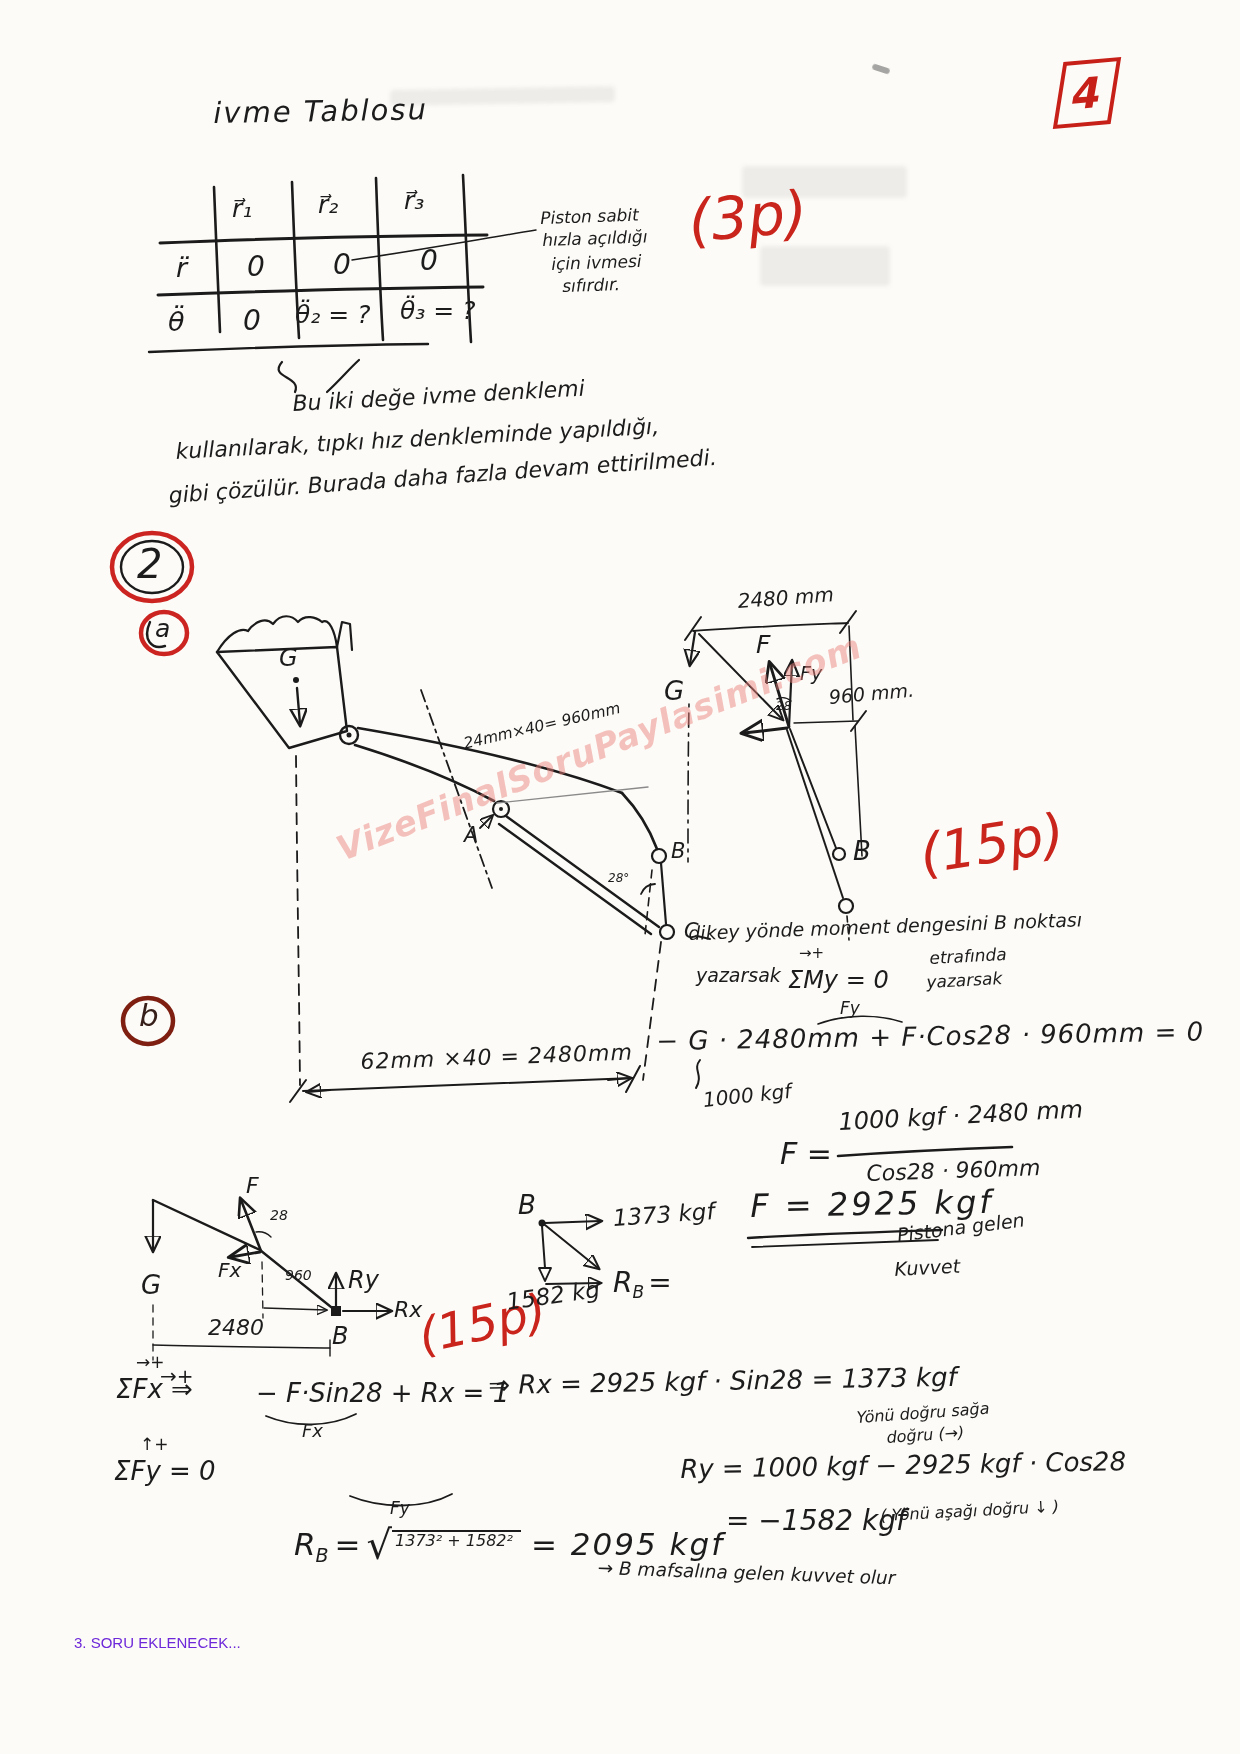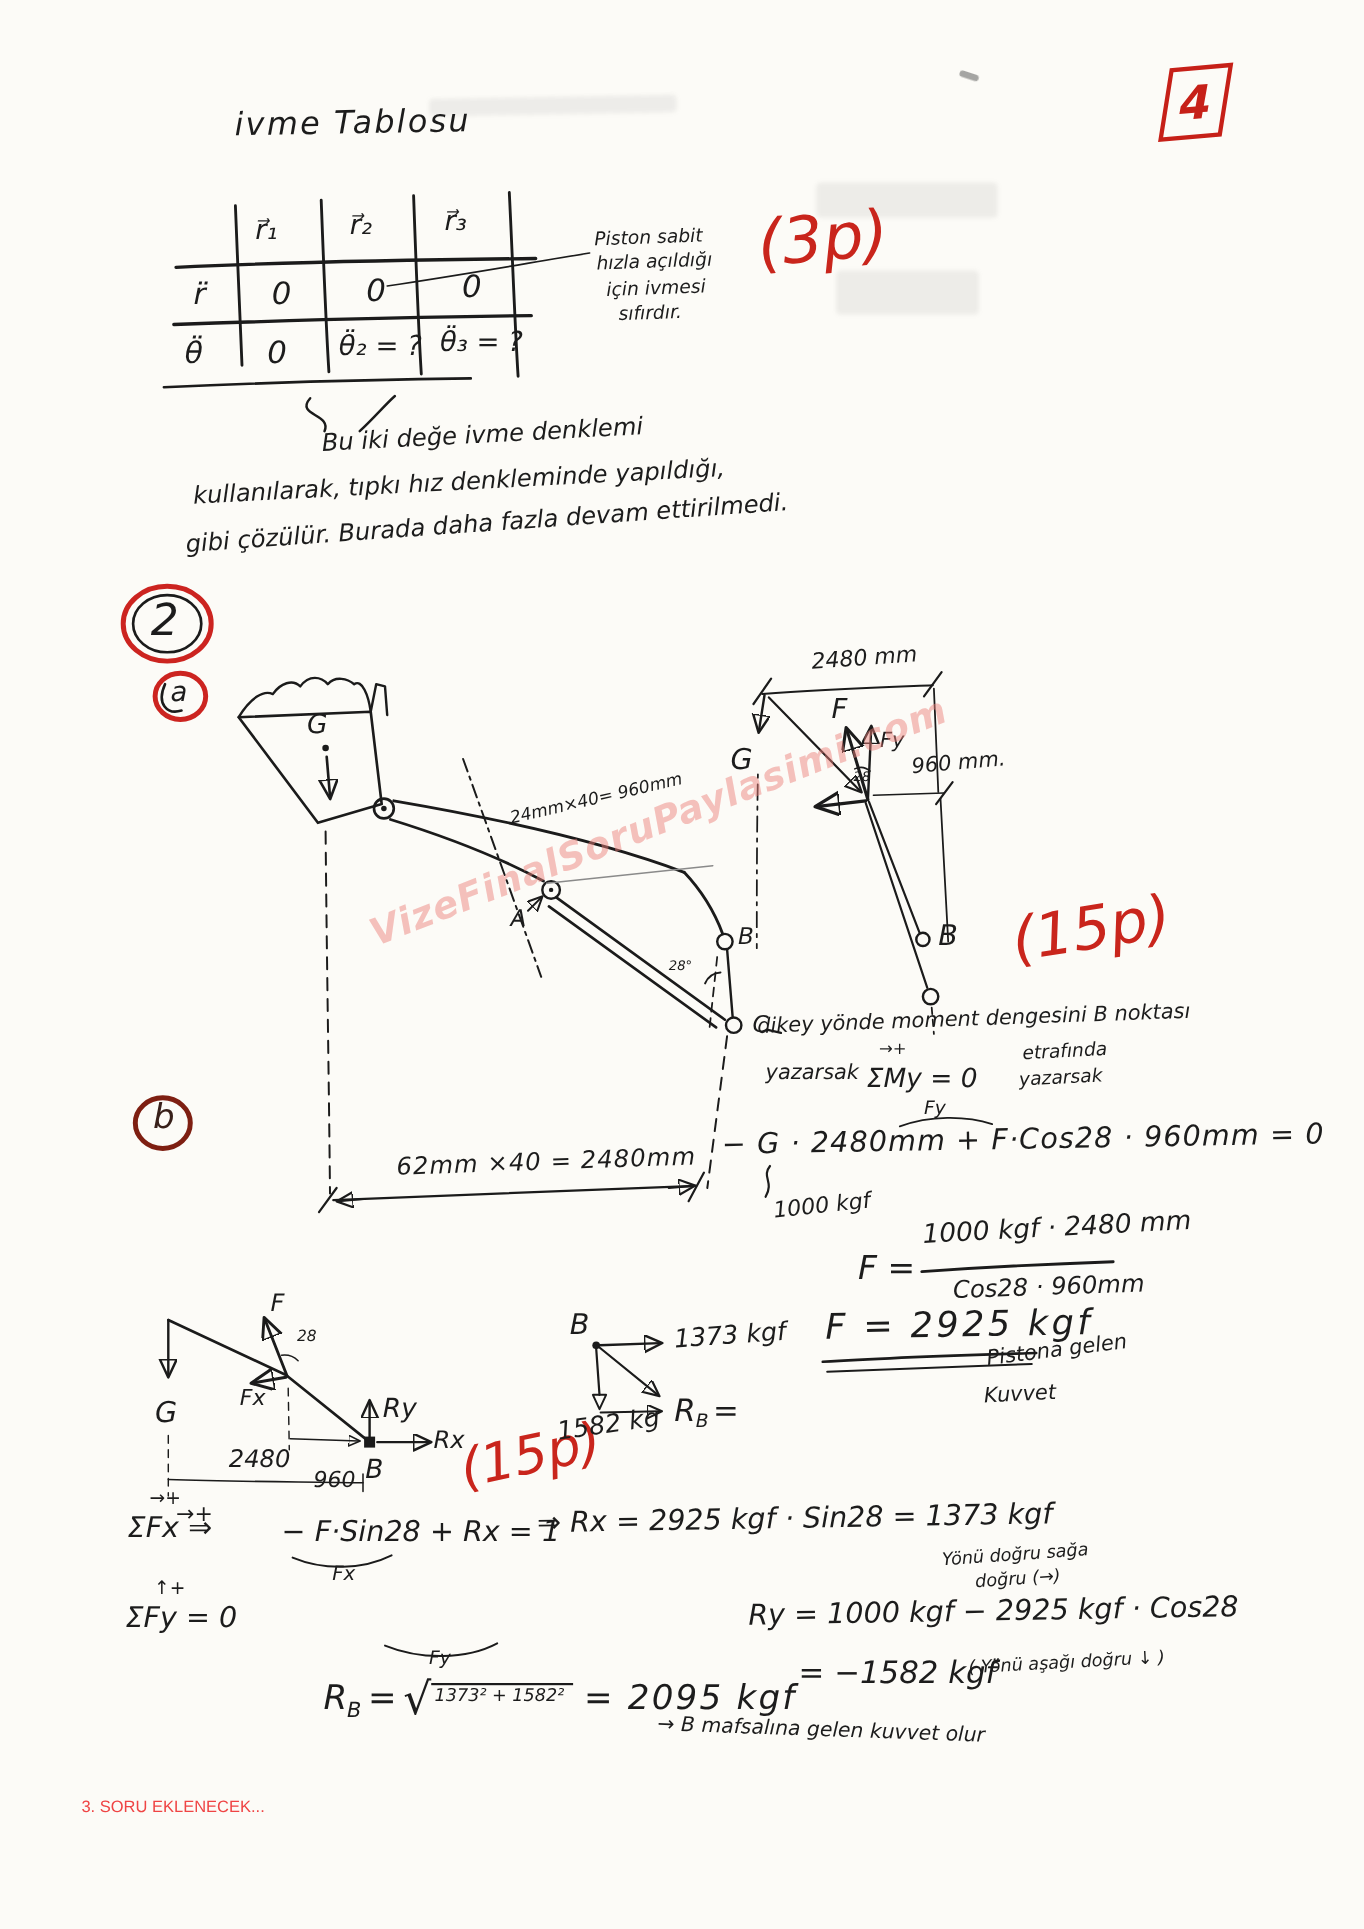--- a/index.html
+++ b/index.html
@@ -19,21 +19,21 @@
   #corner4{position:absolute;left:1058px;top:60px;width:50px;height:58px;
            border:4px solid #c62018;transform:rotate(-5deg) skewX(-14deg);
            display:flex;align-items:center;justify-content:center;}
   #corner4 span{font-style:italic;font-weight:bold;font-size:42px;color:#c62018;transform:skewX(10deg);}
   #watermark{position:absolute;left:338px;top:830px;transform:rotate(-21.5deg);transform-origin:0 50%;
              font-size:34px;font-weight:bold;font-style:italic;letter-spacing:1px;
              color:rgba(236,128,122,0.48);white-space:nowrap;}
   .radicand{border-top:2.5px solid #1b1b1b;padding:1px 8px 0 3px;}
   .rbflex{display:flex;align-items:flex-start;}
   #footer{position:absolute;left:74px;top:1634px;font-family:"Liberation Sans",sans-serif;
-          font-size:15px;color:#ef4444;}
+          font-size:15px;color:#6d28d9;}
 </style>
 </head>
 <body>
 
 <div id="page">
 
   <div class="smudge" style="left:390px;top:88px;width:225px;height:16px;transform:rotate(-1deg);"></div>
   <div class="smudge" style="left:742px;top:166px;width:165px;height:32px;"></div>
   <div class="smudge" style="left:760px;top:246px;width:130px;height:40px;"></div>
   <div class="smudge" style="left:872px;top:66px;width:18px;height:6px;background:rgba(60,60,60,.45);filter:blur(.5px);transform:rotate(18deg);"></div>
@@ -158,21 +158,21 @@
   <div class="hw" style="left:213px;top:98px;font-size:29px;letter-spacing:2px;transform:rotate(-1deg);">ivme Tablosu</div>
   <div class="hw" style="left:232px;top:196px;font-size:25px;">r⃗₁</div>
   <div class="hw" style="left:318px;top:192px;font-size:25px;">r⃗₂</div>
   <div class="hw" style="left:404px;top:188px;font-size:25px;">r⃗₃</div>
   <div class="hw" style="left:176px;top:254px;font-size:27px;">r̈</div>
   <div class="hw" style="left:247px;top:252px;font-size:28px;">0</div>
   <div class="hw" style="left:333px;top:250px;font-size:28px;">0</div>
   <div class="hw" style="left:420px;top:246px;font-size:28px;">0</div>
   <div class="hw" style="left:168px;top:308px;font-size:27px;">θ̈</div>
   <div class="hw" style="left:243px;top:306px;font-size:28px;">0</div>
-  <div class="hw" style="left:308px;top:302px;font-size:25px;text-align:center;">θ̈₂ = ?</div>
+  <div class="hw" style="left:295px;top:302px;font-size:25px;text-align:center;">θ̈₂ = ?</div>
   <div class="hw" style="left:400px;top:298px;font-size:25px;">θ̈₃ = ?</div>
 
   <div class="hw" style="left:540px;top:210px;font-size:17px;transform:rotate(-2deg);">Piston sabit</div>
   <div class="hw" style="left:542px;top:232px;font-size:17px;transform:rotate(-2deg);">hızla açıldığı</div>
   <div class="hw" style="left:551px;top:256px;font-size:17px;transform:rotate(-2deg);">için ivmesi</div>
   <div class="hw" style="left:562px;top:278px;font-size:17px;transform:rotate(-2deg);">sıfırdır.</div>
   <div class="hw red" style="left:686px;top:192px;font-size:58px;transform:rotate(-5deg);">(3p)</div>
 
   <div class="hw" style="left:292px;top:392px;font-size:22px;transform:rotate(-3deg);">Bu iki değe ivme denklemi</div>
   <div class="hw" style="left:175px;top:440px;font-size:22px;transform:rotate(-3deg);">kullanılarak, tıpkı hız denkleminde yapıldığı,</div>
@@ -218,21 +218,21 @@
   <div class="hw" style="left:896px;top:1226px;font-size:19px;transform:rotate(-7deg);">Pistona gelen</div>
   <div class="hw" style="left:894px;top:1260px;font-size:19px;transform:rotate(-3deg);">Kuvvet</div>
 
   <div class="hw" style="left:141px;top:1272px;font-size:26px;">G</div>
   <div class="hw" style="left:246px;top:1174px;font-size:22px;">F</div>
   <div class="hw" style="left:270px;top:1208px;font-size:14px;">28</div>
   <div class="hw" style="left:218px;top:1260px;font-size:20px;">Fx</div>
   <div class="hw" style="left:348px;top:1268px;font-size:24px;">Ry</div>
   <div class="hw" style="left:394px;top:1298px;font-size:22px;">Rx</div>
   <div class="hw" style="left:332px;top:1324px;font-size:24px;">B</div>
-  <div class="hw" style="left:285px;top:1335px;font-size:20px;">960</div>
+  <div class="hw" style="left:285px;top:1268px;font-size:14px;">960</div>
   <div class="hw" style="left:208px;top:1316px;font-size:22px;">2480</div>
   <div class="hw" style="left:160px;top:1366px;font-size:20px;">→+</div>
   <div class="hw red" style="left:414px;top:1312px;font-size:48px;transform:rotate(-12deg);">(15p)</div>
 
   <div class="hw" style="left:518px;top:1192px;font-size:26px;">B</div>
   <div class="hw" style="left:612px;top:1206px;font-size:23px;transform:rotate(-4deg);">1373 kgf</div>
   <div class="hw" style="left:505px;top:1290px;font-size:23px;transform:rotate(-8deg);">1582 kg</div>
   <div class="hw rbflex" style="left:613px;top:1268px;">
     <span style="font-size:28px;">R</span>
     <span style="font-size:17px;margin-top:16px;">B</span>

